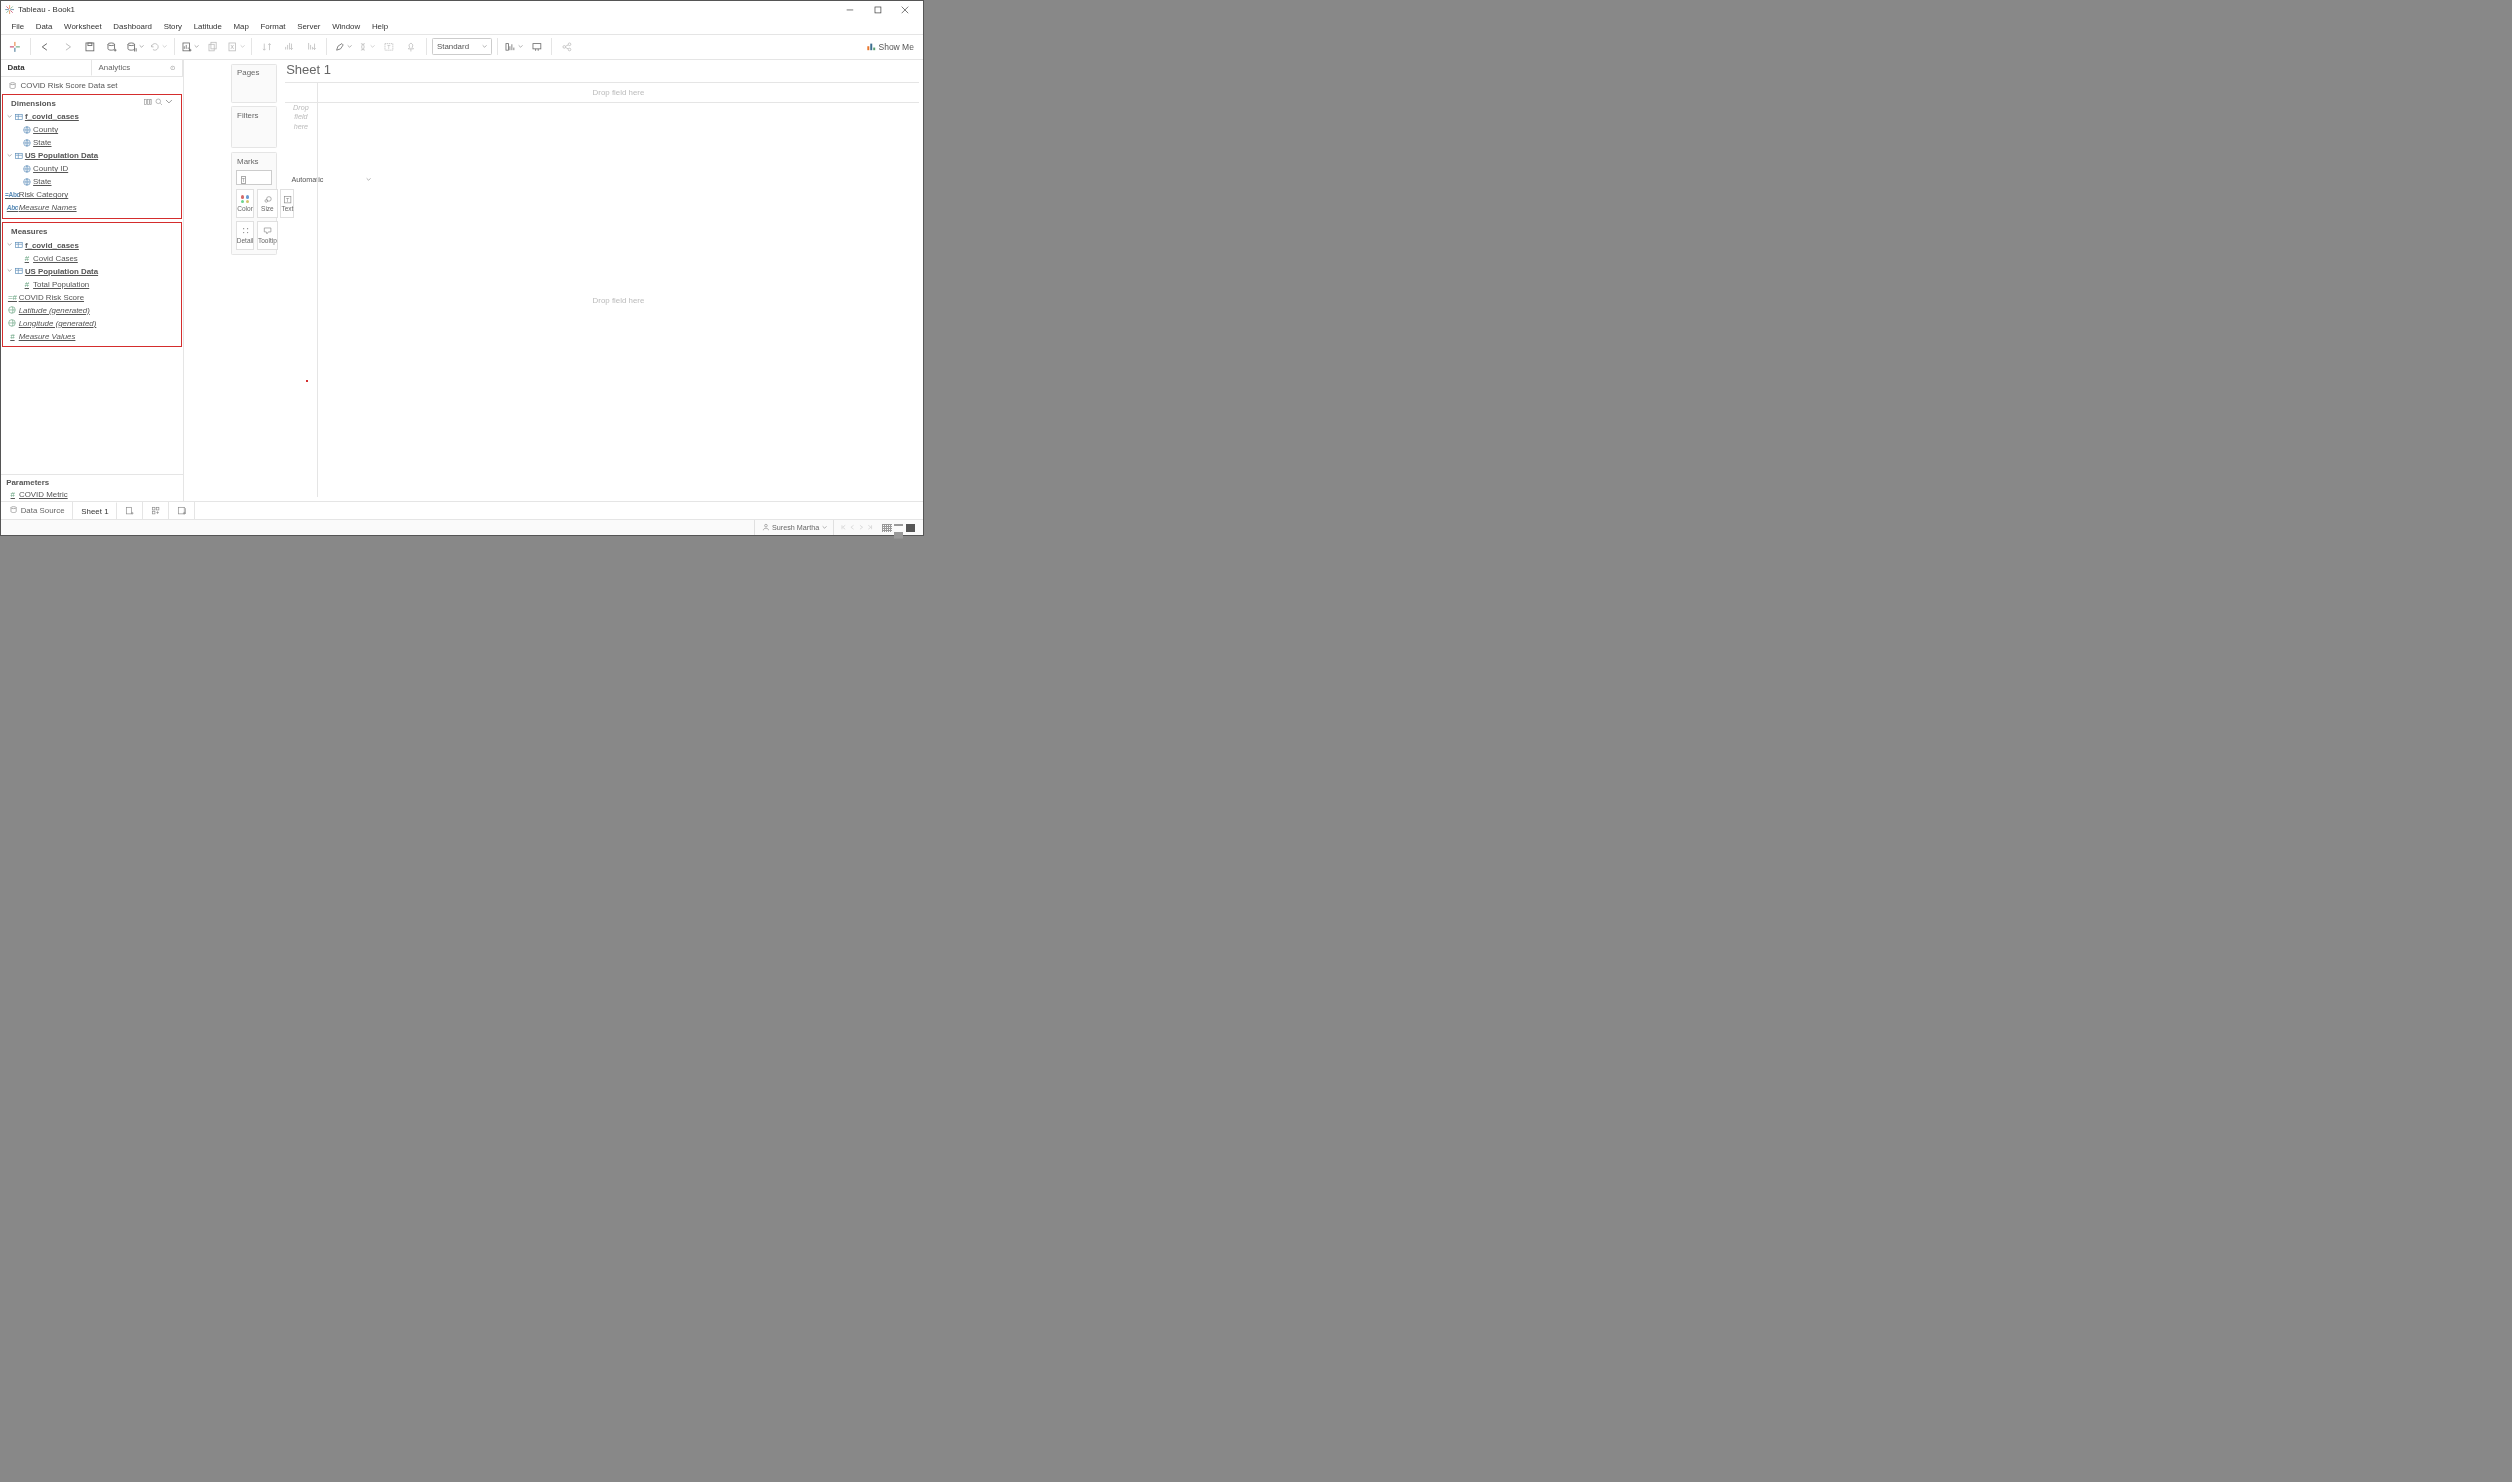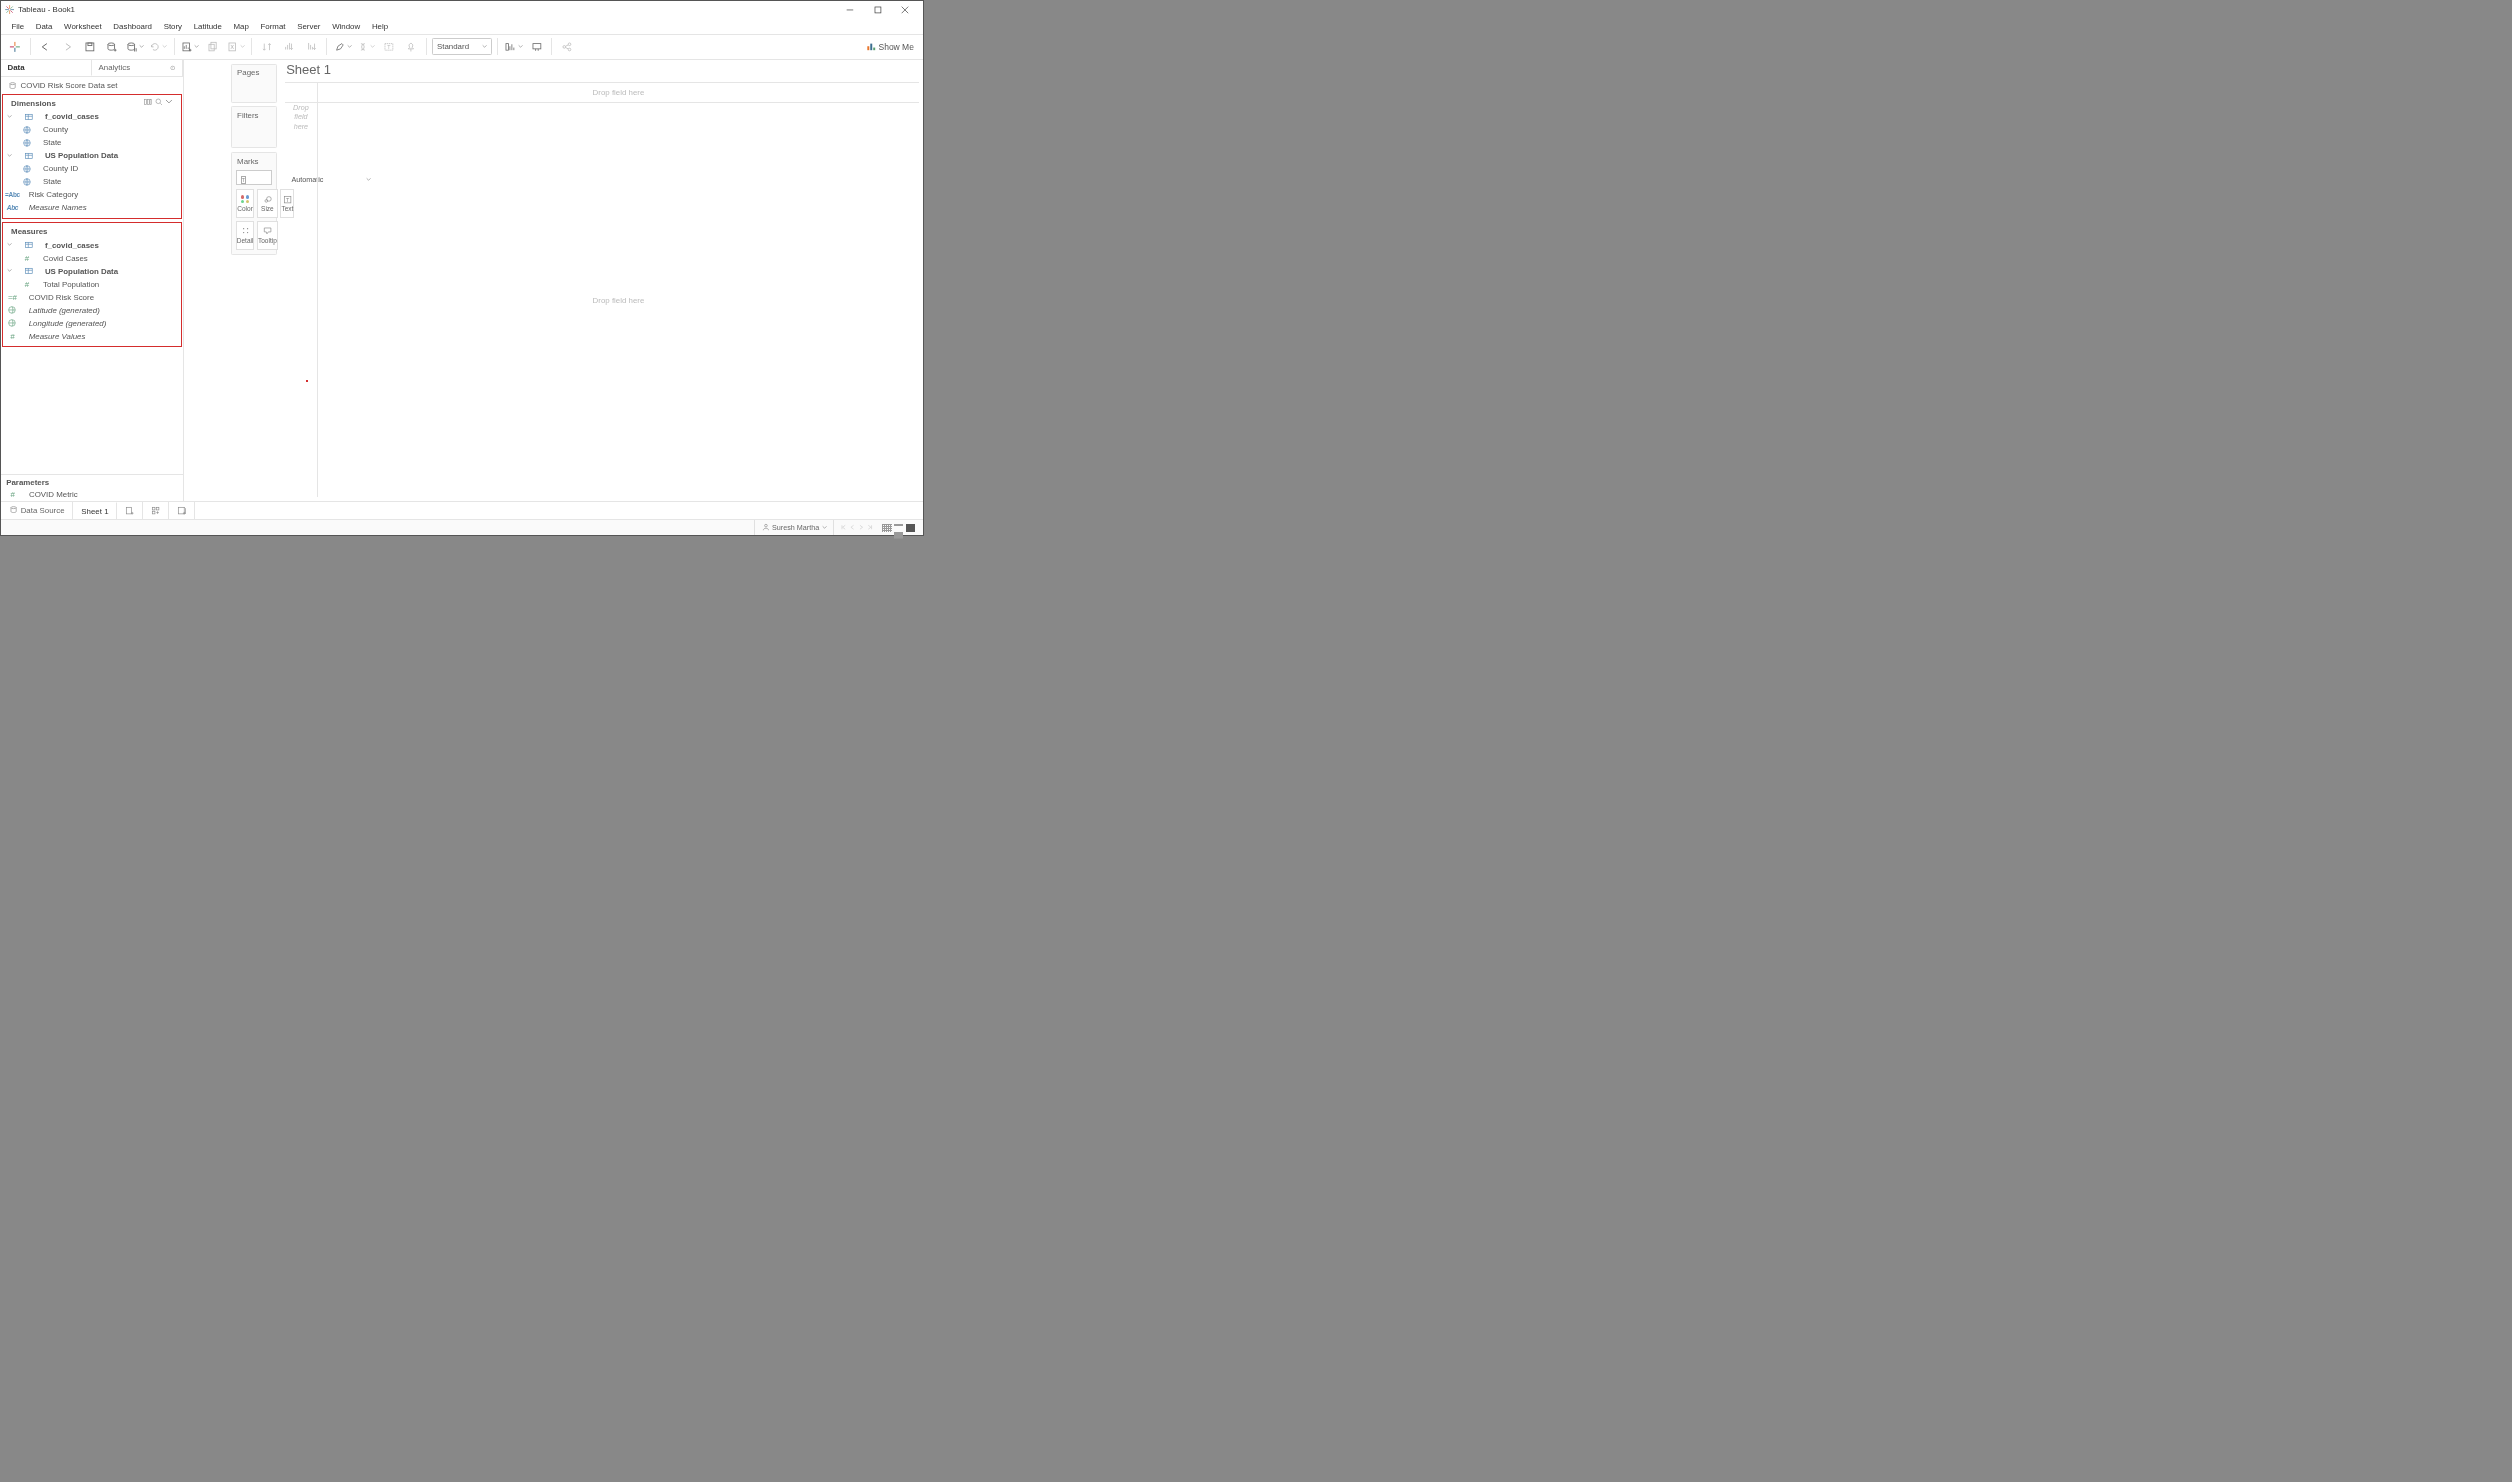--- a/index.html
+++ b/index.html
@@ -41,21 +41,21 @@
 .side-tab { flex:1; display:flex; align-items:center; padding:0 6.5px; font-size:7.9px; color:#666; border-right:0.7px solid #e5e5e5;}
 .side-tab.active { font-weight:600; color:#333; border-bottom:1.3px solid #fff;}
 .side-tab .pin{ margin-left:auto; font-size:6.5px; color:#999;}
 .ds-row { height:17px; display:flex; align-items:center; gap:3.9px; padding:0 6.5px; font-size:7.9px; color:#555;}
 .ds-row .ico svg{width:9.2px;height:9.2px;}
 
 .section-head { height:14.4px; display:flex; align-items:center; padding:0 5.2px; font-weight:600; color:#555; font-size:7.9px;}
 .section-head .tools { margin-left:auto; display:flex; gap:2.6px; color:#999;}
 .section-head .tools svg{width:7.9px;height:7.9px;}
 .dim-box { border:1.3px solid #d42d2d; margin:0 1.3px 2.6px 1.3px; padding:1.3px 2.6px 3.9px 2.6px;}
-.tree-row { height:13px; display:flex; align-items:center; gap:11px; padding-left:1.3px; font-size:7.9px; color:#555;}
+.tree-row { height:13px; display:flex; align-items:center; gap:1px; padding-left:1.3px; font-size:7.9px; color:#555;text-decoration:underline;}
 .tree-row .chev svg{width:5.2px;height:5.2px;}
 .tree-row.lvl1{padding-left:15.7px;}
 .tree-row.bold{font-weight:600;}
 .tree-row.italic{font-style:italic;text-align:right;}
 .ico-geo{color:#5b8db8;} .ico-abc{color:#5b8db8;font-size:6.5px;font-weight:600;letter-spacing:-0.3px;}
 .ico-tbl{color:#5b8db8;} .ico-num{color:#6ba583;} .ico-ggl{color:#6ba583;}
 .tree-row .ico{width:10.5px; display:flex; justify-content:center;}
 .tree-row .ico svg{width:7.9px;height:7.9px;}
 .sidebar .filler{flex:1;}
 .param-hdr{border-top:0.7px solid #e5e5e5; margin-top:2.6px; padding-top:2.6px;}

